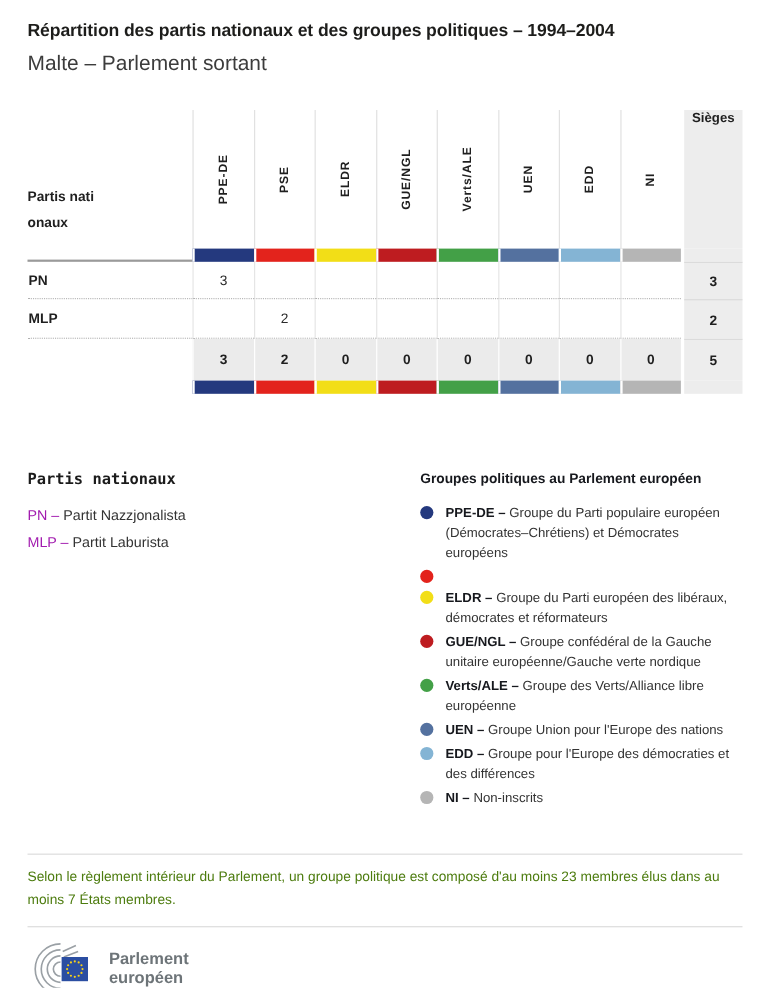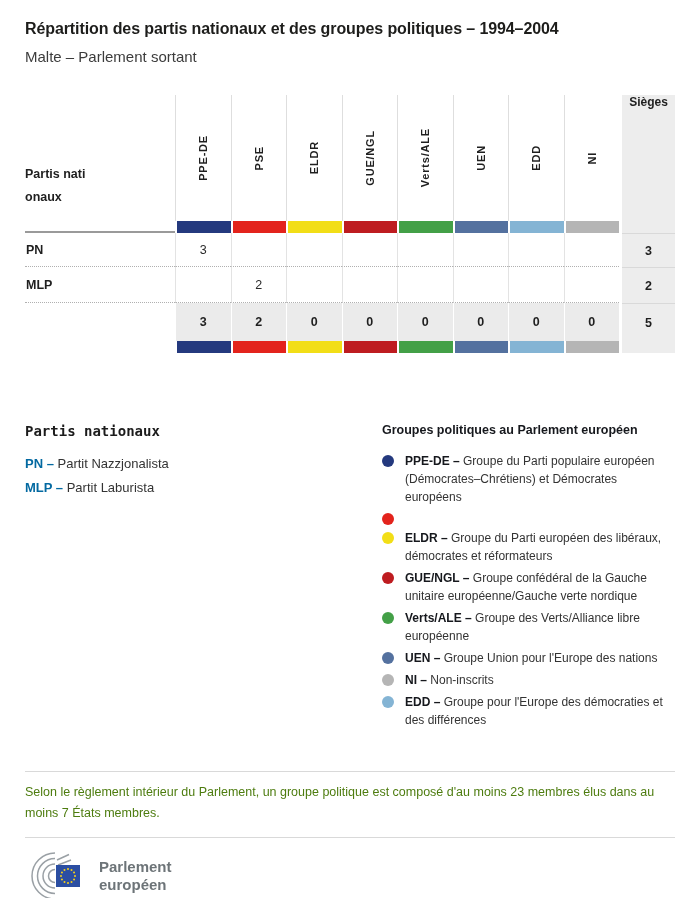--- a/index.html
+++ b/index.html
@@ -3,21 +3,21 @@
 <meta charset="utf-8">
 <style>
   * { margin:0; padding:0; box-sizing:border-box; }
   html,body { background:#fff; }
   body {
     width:700px; height:898px; position:relative; overflow:hidden;
     font-family:"Liberation Sans", sans-serif; color:#222;
   }
   .doc-header { padding:20px 25px 0 25px; }
   .title { font-size:16px; font-weight:700; color:#1d1d1b; letter-spacing:-0.1px; margin-bottom:10px; }
-  .subtitle { font-size:15px; font-weight:400; color:#3c3c3c; }
+  .subtitle { font-size:19px; font-weight:400; color:#3c3c3c; }
 
   
   .ptable { margin:30px 25px 0 25px; width:650px; }
   .row { display:flex; }
   .c-label { width:150px; flex:0 0 150px; }
   .c-group { flex:1 1 0; min-width:0; }
   .c-seats { flex:0 0 53px; width:53px; margin-left:3px; background:#EDEDED; }
 
   .r-head { height:126px; }
   .head-label { display:flex; align-items:flex-end; padding-bottom:12px; }
@@ -42,21 +42,21 @@
   .r-total .c-group:first-of-type { border-left:none; }
 
   .r-botbars { height:12px; }
 
   
   .legends { display:flex; margin:70px 25px 0 25px; }
   .legend-left { flex:0 0 357px; }
   .legend-right { flex:1 1 auto; }
   .legend-left h3 { font-family:"DejaVu Sans Mono", monospace; font-size:14px; font-weight:700; color:#1b1b1b; margin-bottom:17px; }
   .party-item { font-size:13px; color:#333; margin-bottom:9px; }
-  .party-item .abbr { font-weight:700; color:#0369a1; }
+  .party-item .abbr { font-weight:400; color:#a21caf; }
   .legend-right h3 { font-size:12.5px; font-weight:700; color:#16181d; margin-bottom:15px; }
   .group-item { display:flex; margin-bottom:4px; }
   .dot { flex:0 0 12px; width:12px; height:12px; border-radius:50%; margin-top:3px; margin-right:11px; }
   .group-item .txt { font-size:12px; line-height:18px; color:#333; }
   .group-item .abbr { font-weight:700; color:#16181d; }
 
   
   .rule { border-top:1px solid #d9d9d9; margin:0 25px; }
   .rule.first { margin-top:38px; }
   .note { margin:10px 25px 12px 25px; font-size:12.5px; line-height:1.7; color:#4d7c0f; }
@@ -209,26 +209,26 @@
     </div>
     <div class="group-item">
       <span class="dot" style="background-color: rgb(67, 160, 71);"></span>
       <span class="txt"><span class="abbr">Verts/ALE –</span> <span>Groupe des Verts/Alliance libre européenne</span></span>
     </div>
     <div class="group-item">
       <span class="dot" style="background-color: rgb(84, 113, 159);"></span>
       <span class="txt"><span class="abbr">UEN –</span> <span>Groupe Union pour l'Europe des nations</span></span>
     </div>
     <div class="group-item">
+      <span class="dot" style="background-color: rgb(132, 180, 212);"></span>
+      <span class="txt"><span class="abbr">EDD –</span> <span>Groupe pour l'Europe des démocraties et des différences</span></span>
+    </div>
+    <div class="group-item">
       <span class="dot" style="background-color: rgb(181, 181, 181);"></span>
       <span class="txt"><span class="abbr">NI –</span> <span>Non-inscrits</span></span>
-    </div>
-    <div class="group-item">
-      <span class="dot" style="background-color: rgb(132, 180, 212);"></span>
-      <span class="txt"><span class="abbr">EDD –</span> <span>Groupe pour l'Europe des démocraties et des différences</span></span>
     </div>
   </div>
 </div>
 
 <div class="rule first"></div>
 <div class="note">Selon le règlement intérieur du Parlement, un groupe politique est composé d'au moins 23 membres élus dans au moins 7 États membres.</div>
 <div class="rule"></div>
 
 <div class="source-row">
   <div class="ep-logo">

